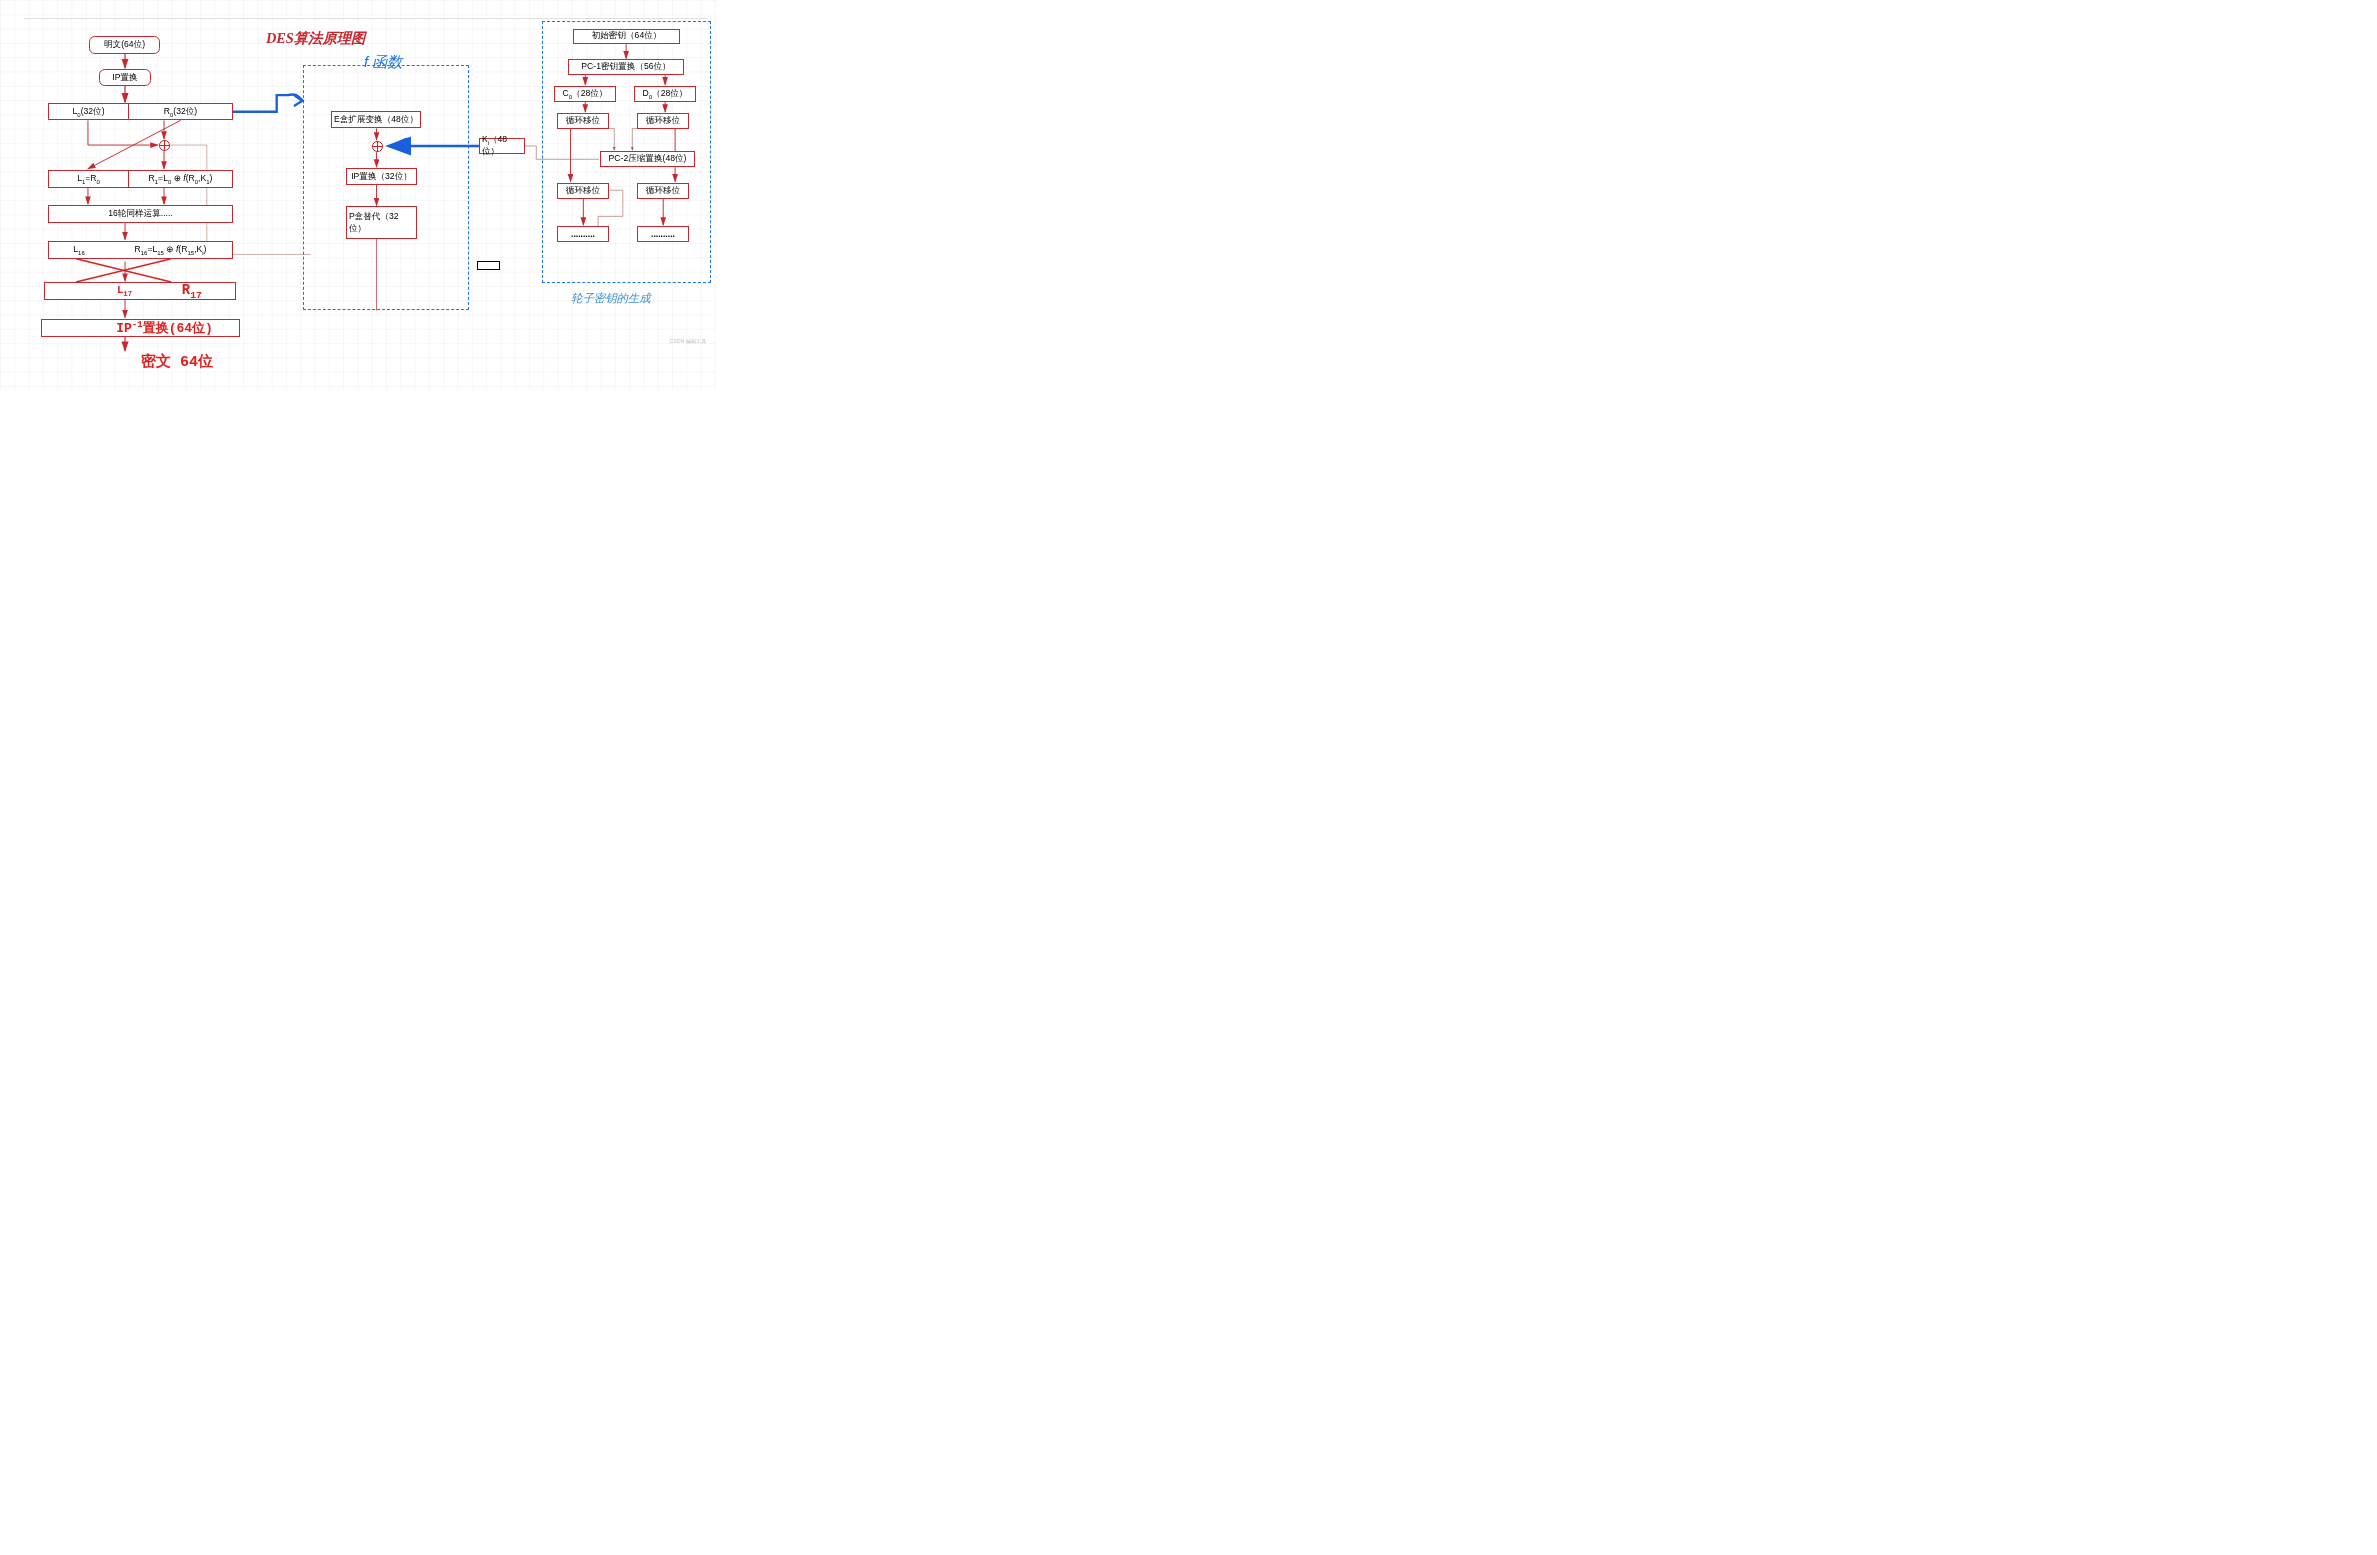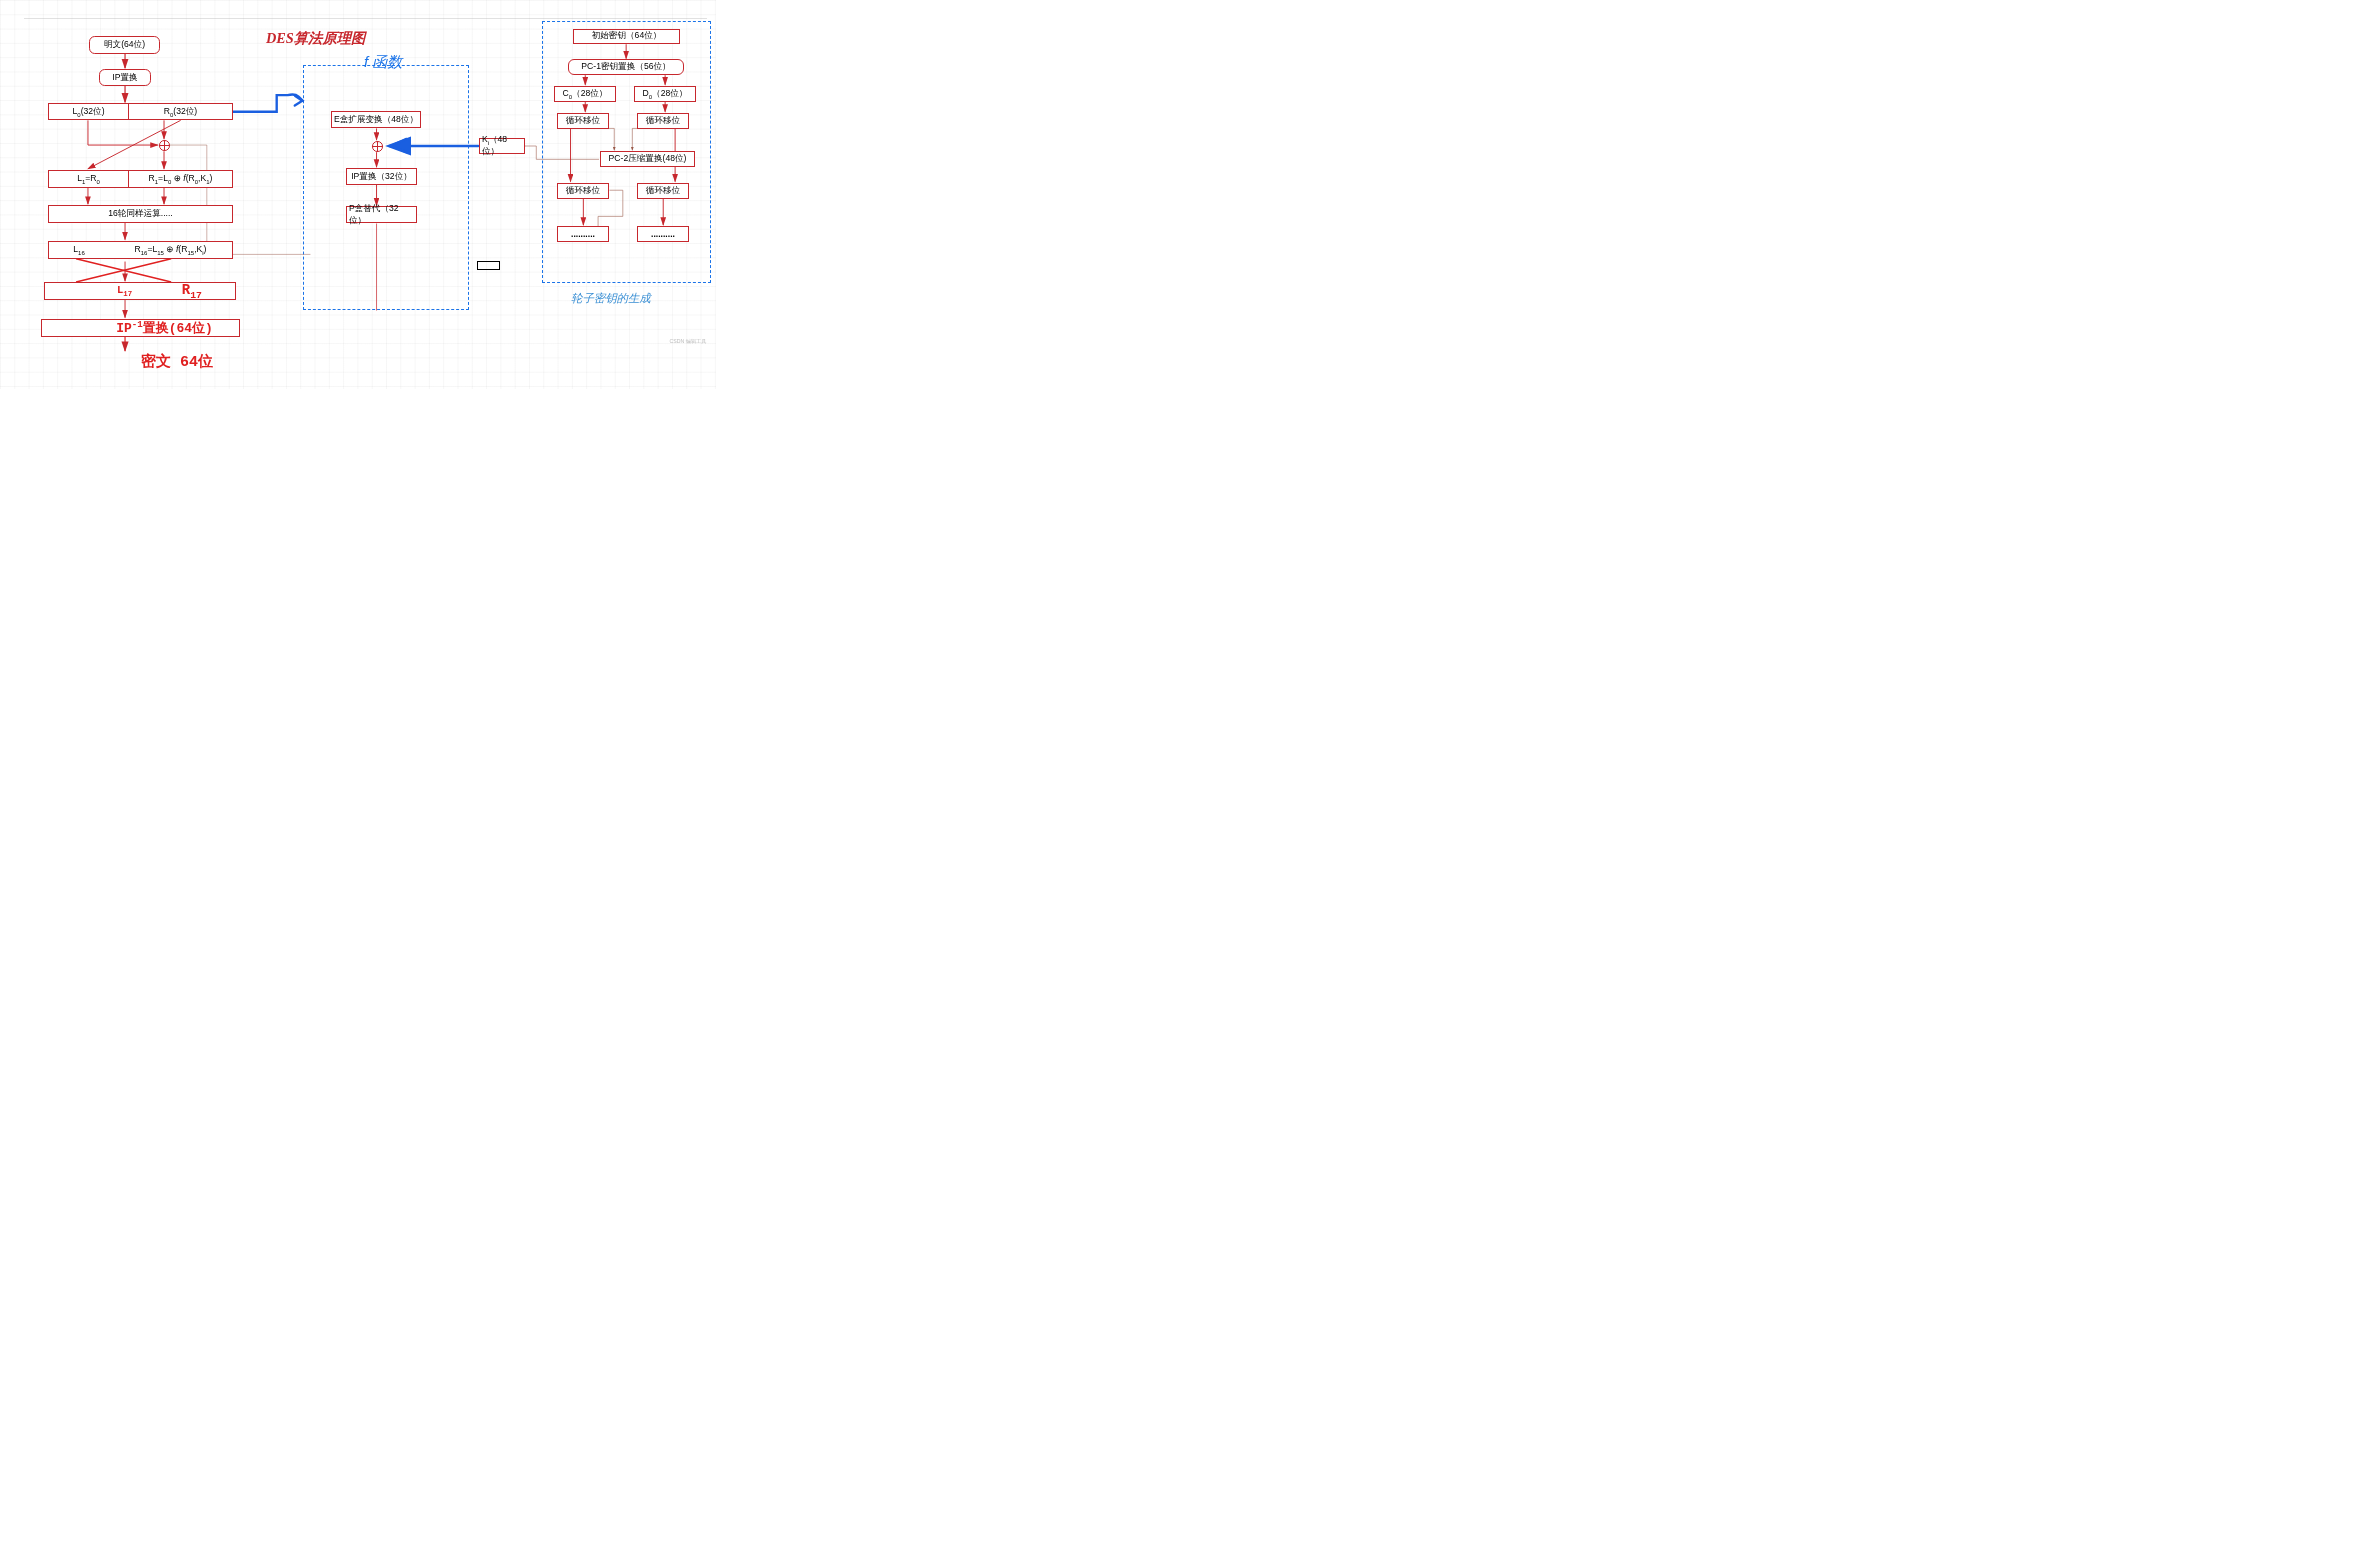--- a/index.html
+++ b/index.html
@@ -74,29 +74,29 @@
   <span class="hand" style="font-size:13px;">IP<span class="sup">-1</span>置换(64位)</span>
 </div>
 
 <div class="hand" style="position:absolute; left:93px; top:352px; font-size:15px; z-index:3;">密文 64位</div>
 
 <div class="box" style="left:331px; top:111px; width:90px; height:17px;">E盒扩展变换（48位）</div>
 <div class="xor" style="left:372px; top:141px;">
     <span class="hbar"></span>
   </div>
 <div class="box" style="left:346px; top:168px; width:71px; height:17px;">IP置换（32位）</div>
-<div class="box" style="left:346px; top:206px; width:71px; height:17px;">P盒替代（32位）</div>
+<div class="box" style="left:346px; top:206px; width:71px; height:33px;">P盒替代（32位）</div>
 <div class="box" style="left:479px; top:138px; width:46px; height:16px;">
     <span>K<span class="sub">i</span>（48位）</span>
   </div>
 
 <div style="position:absolute; left:477px; top:261px; width:23px; height:8.6px; border:1px solid #000; z-index:2;"></div>
 
 <div class="box" style="left:573px; top:28.5px; width:107px; height:15.7px;">初始密钥（64位）</div>
-<div class="box" style="left:568px; top:59px; width:116px; height:15.7px;border-radius:6px;">PC-1密钥置换（56位）</div>
+<div class="box" style="left:568px; top:59px; width:116px; height:15.7px;">PC-1密钥置换（56位）</div>
 <div class="box" style="left:554px; top:86px; width:62px; height:15.7px;">
     <span>C<span class="sub">0</span>（28位）</span>
   </div>
 <div class="box" style="left:634px; top:86px; width:62px; height:15.7px;">
     <span>D<span class="sub">0</span>（28位）</span>
   </div>
 <div class="box" style="left:557px; top:113px; width:52px; height:15.7px;">循环移位</div>
 <div class="box" style="left:637px; top:113px; width:52px; height:15.7px;">循环移位</div>
 <div class="box" style="left:600px; top:151px; width:95px; height:15.7px;">PC-2压缩置换(48位)</div>
 <div class="box" style="left:557px; top:183px; width:52px; height:15.7px;">循环移位</div>

